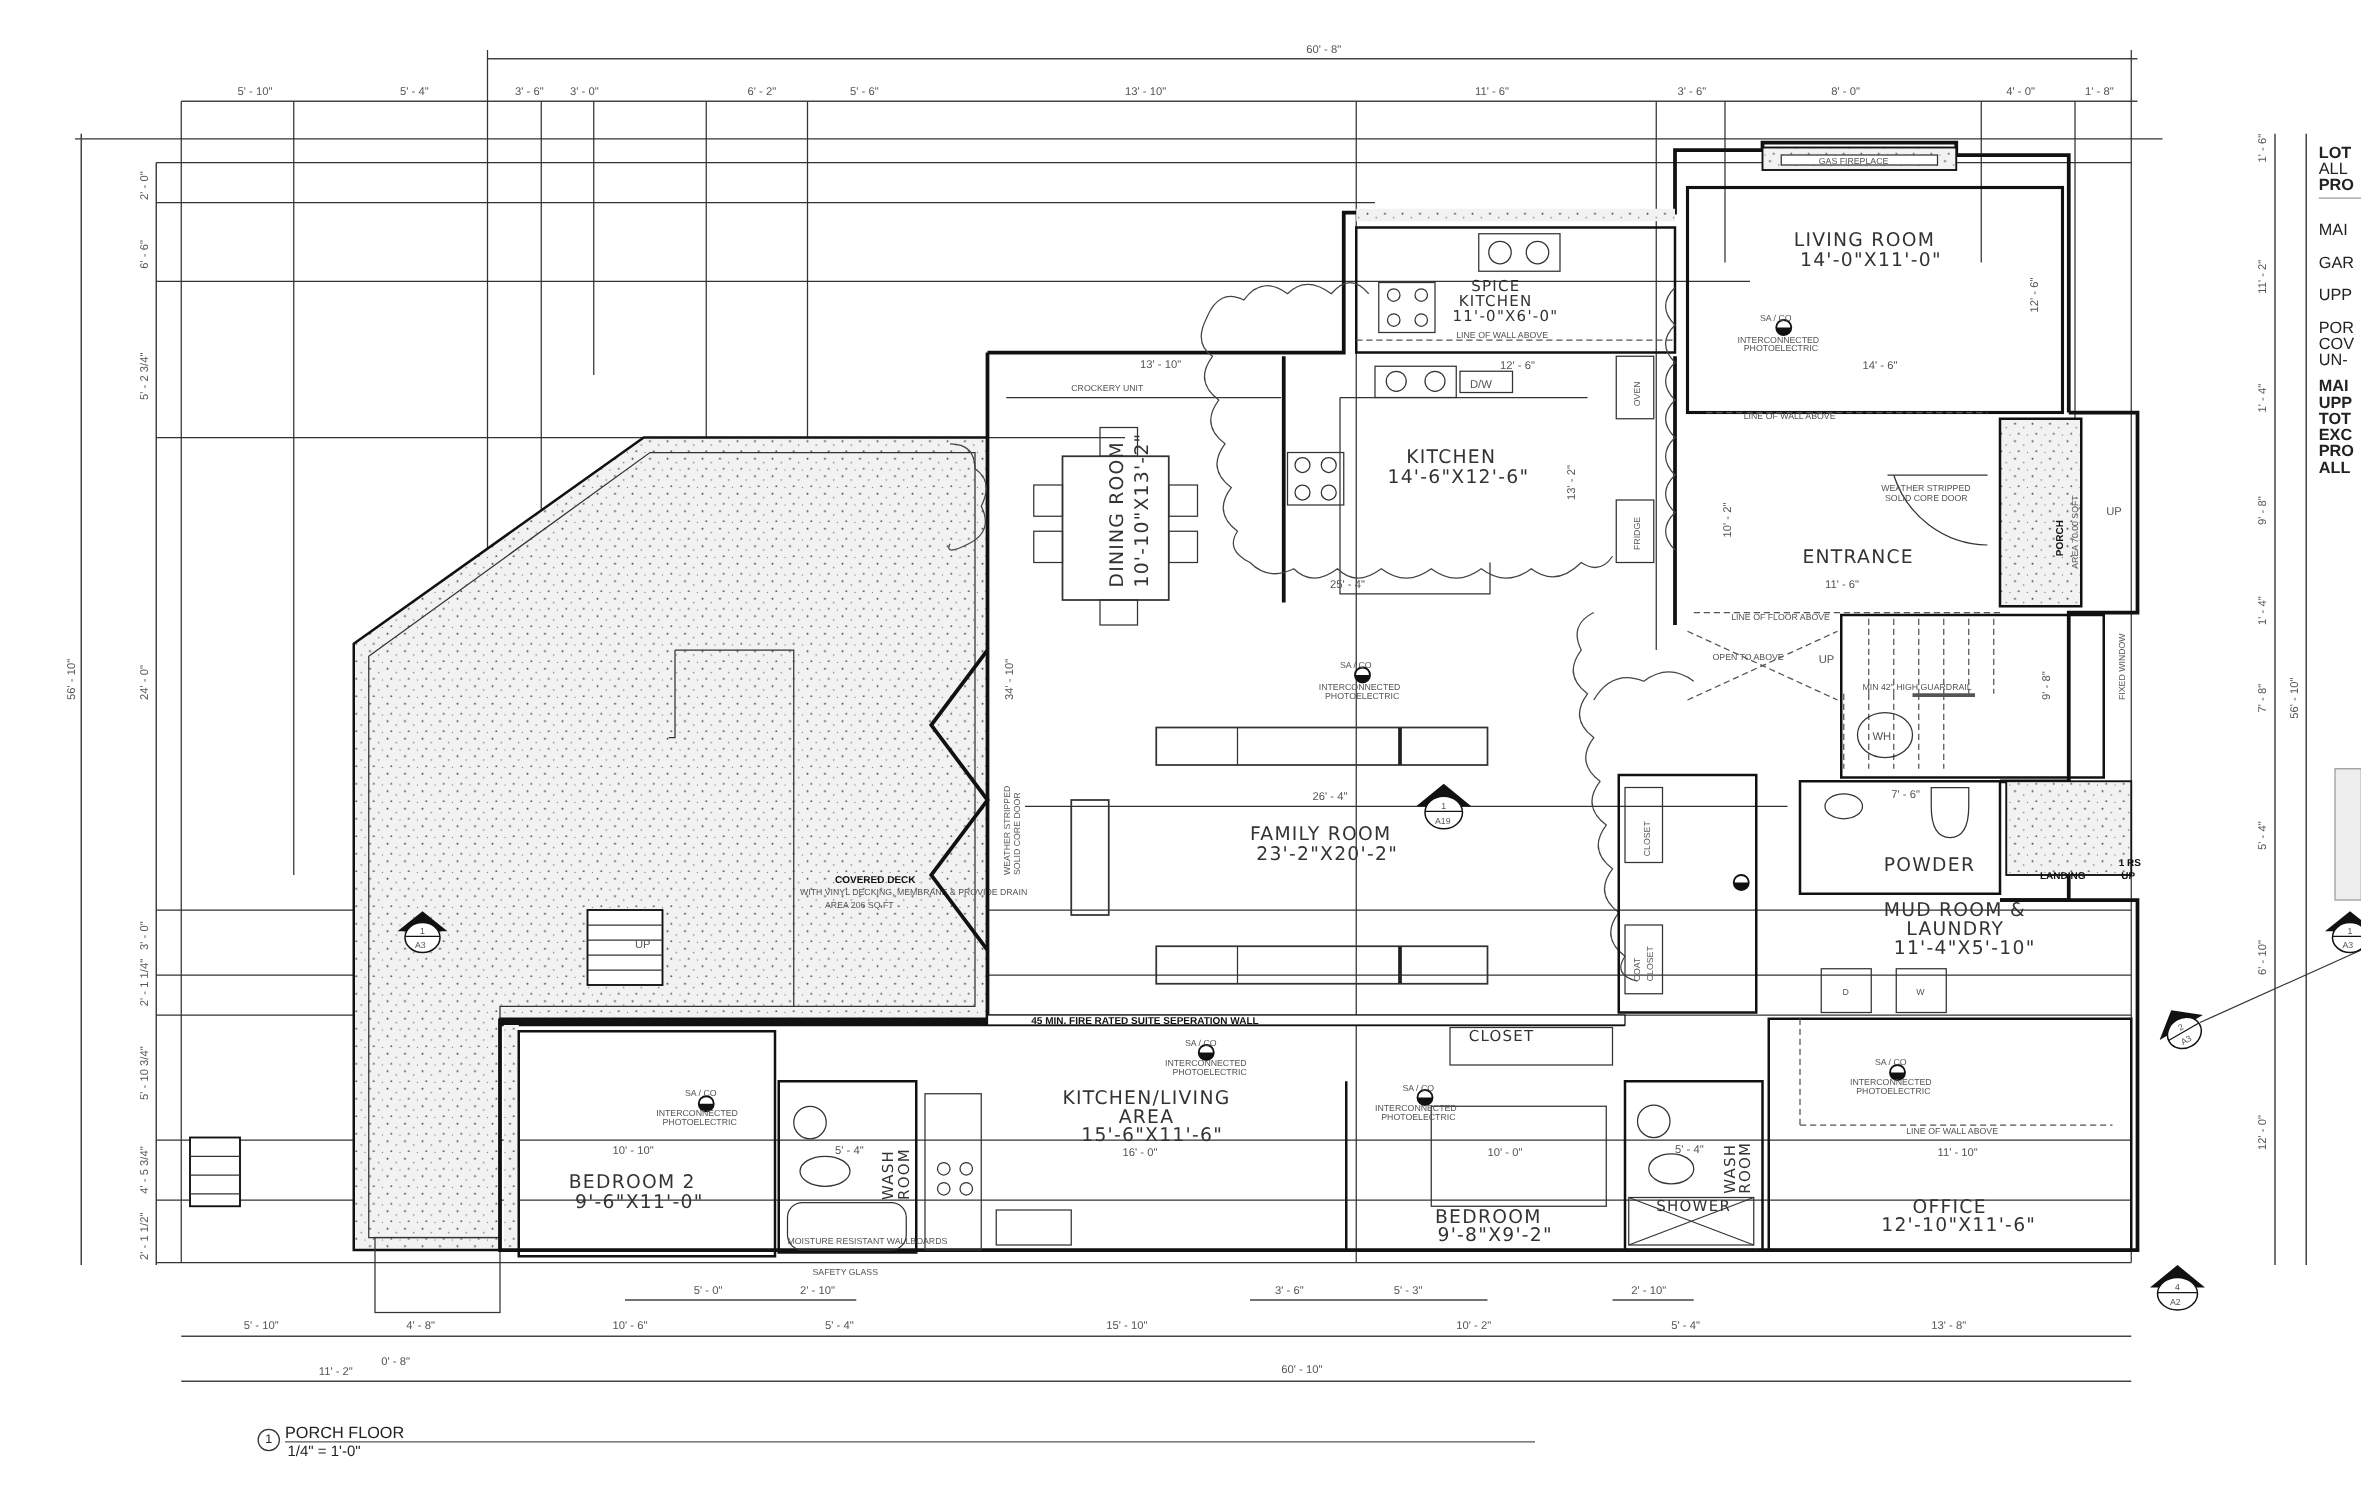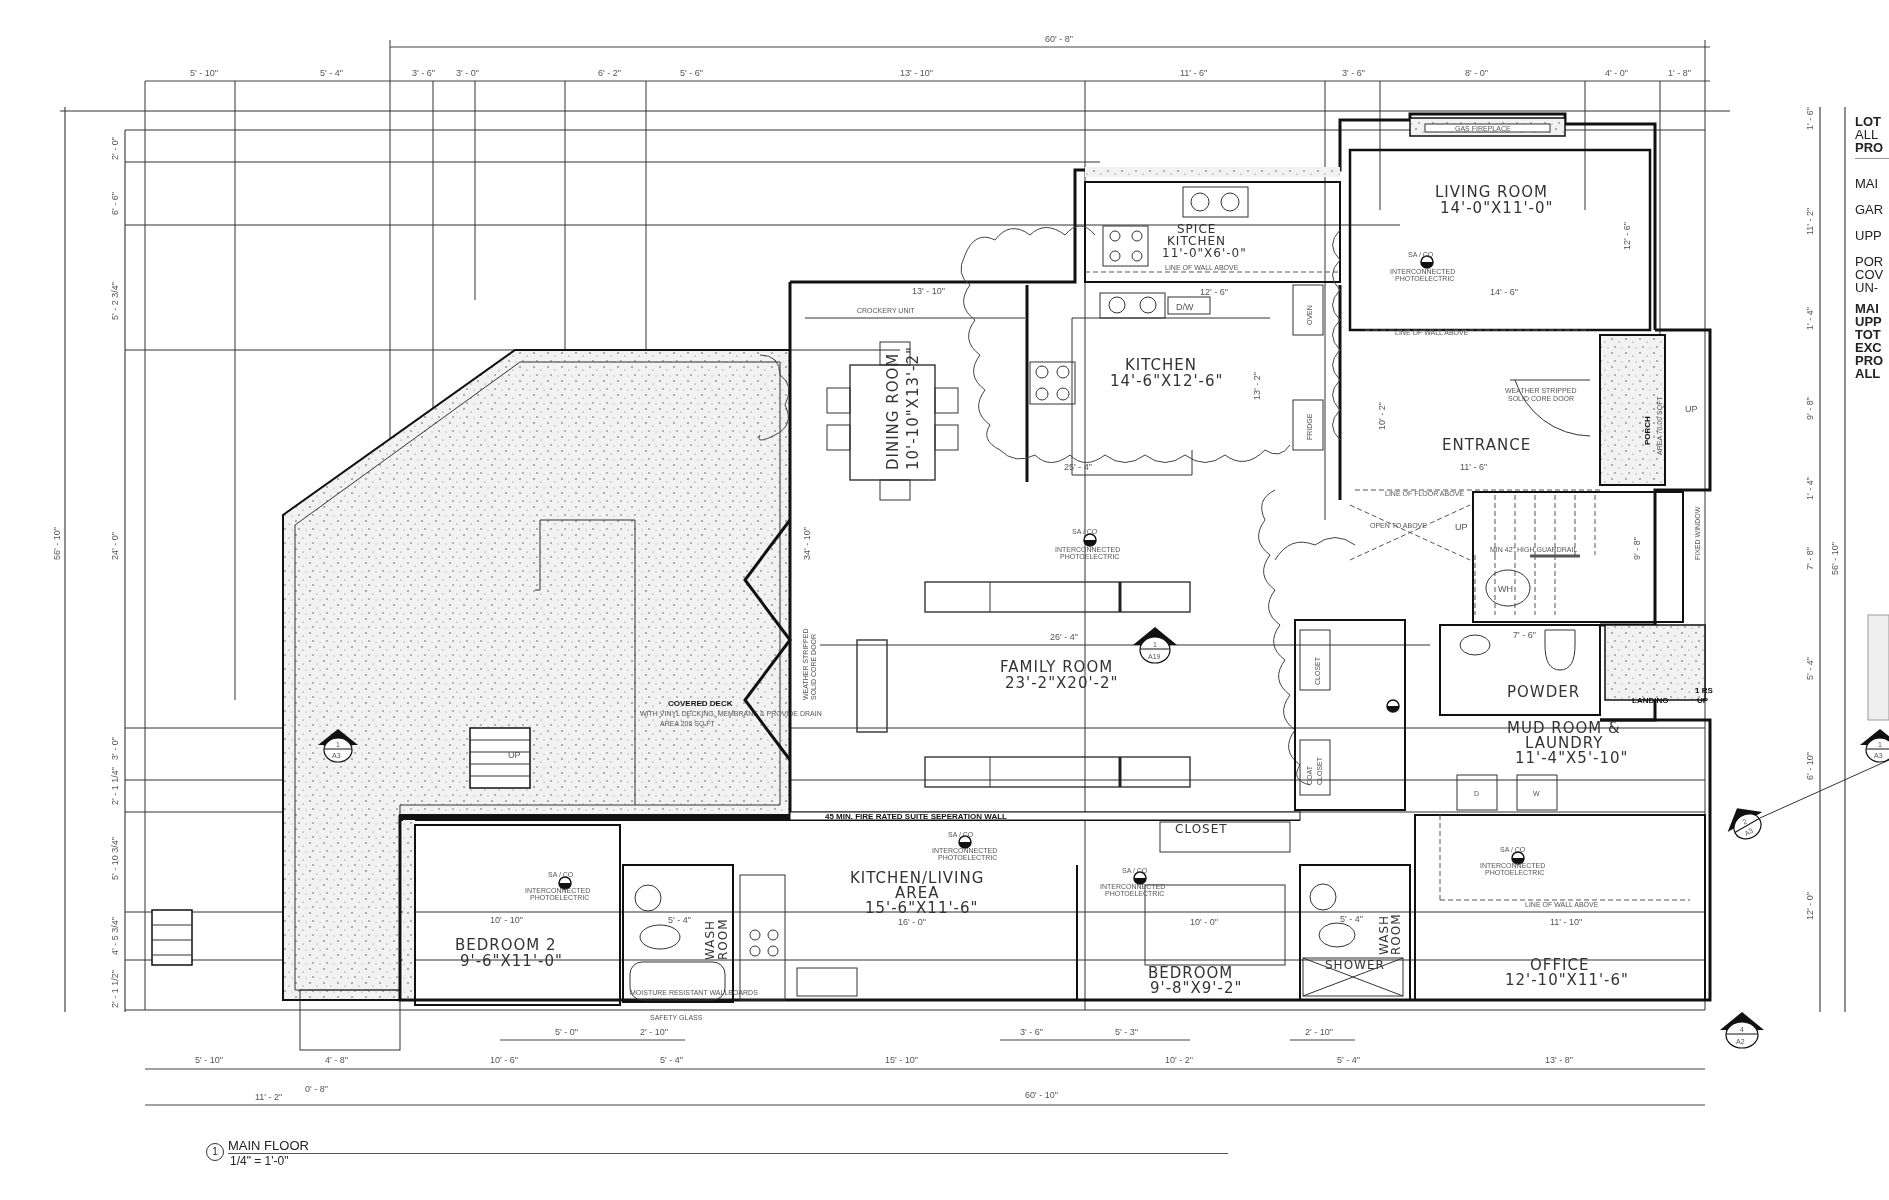--- a/index.html
+++ b/index.html
@@ -523,15 +523,15 @@
   <div class="b">MAI</div>
   <div class="b">UPP</div>
   <div class="b">TOT</div>
   <div class="b">EXC</div>
   <div class="b">PRO</div>
   <div class="b">ALL</div>
 </div>
 
 <div class="title-block">
   <div class="title-num">1</div>
-  <div class="title-main">MAIN FLOOR</div>
+  <div class="title-main">PORCH FLOOR</div>
   <div class="title-scale">1/4" = 1'-0"</div>
 </div>
 
 </body></html>

